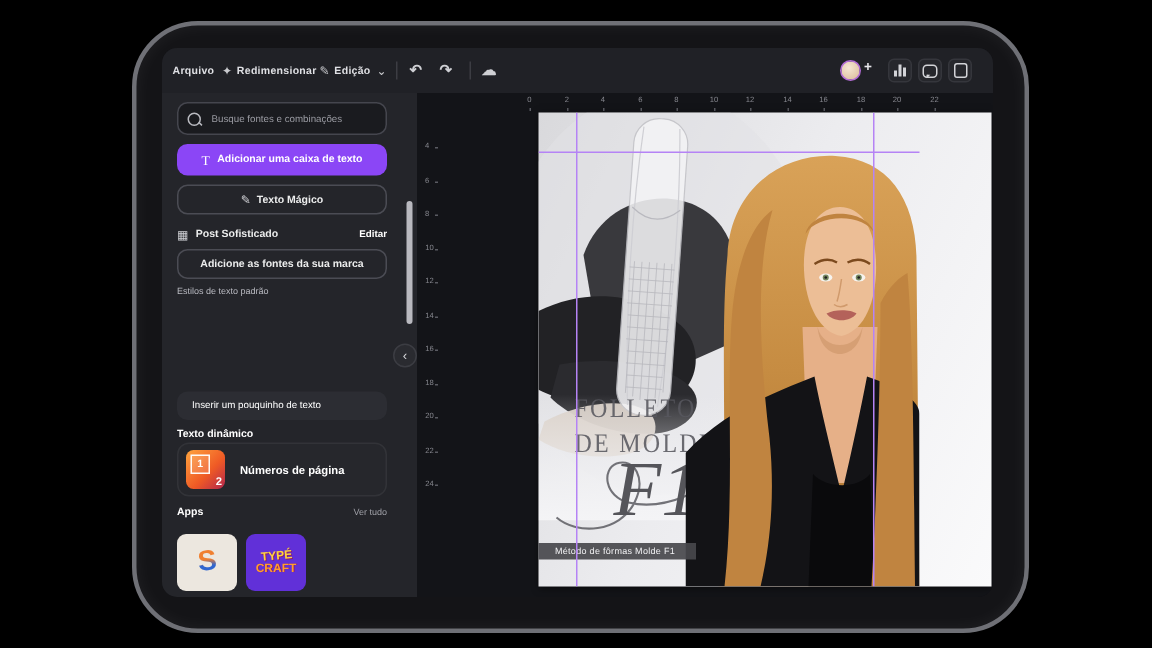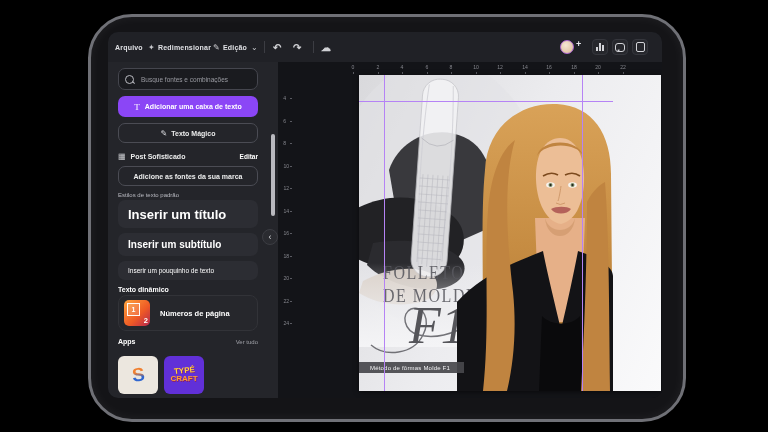--- a/index.html
+++ b/index.html
@@ -143,26 +143,20 @@
         <span style="font-size:7px;font-weight:700;">Post Sofisticado</span>
         <span style="margin-left:auto;font-size:6.5px;font-weight:700;color:#fff;">Editar</span>
       </div>
 
       <div class="obtn" style="top:104px;height:20px;">
         <span>Adicione as fontes da sua marca</span>
       </div>
 
       <div class="lbl" style="top:130px;">Estilos de texto padrão</div>
 
-      <div class="card" style="top:138px;height:28px;font-size:13px;font-weight:700;">
-        <span>Inserir um título</span>
-      </div>
-      <div class="card" style="top:171px;height:23px;font-size:10px;font-weight:700;">
-        <span>Inserir um subtítulo</span>
-      </div>
       <div class="card" style="top:199px;height:19px;font-size:6.5px;">
         <span>Inserir um pouquinho de texto</span>
       </div>
 
       <div class="lbl" style="top:224px;color:#fff;font-weight:700;font-size:7px;">Texto dinâmico</div>
 
       <div class="numcard">
         <span class="numicon">
           <span class="n1">1</span>
           <span class="n2">2</span>

